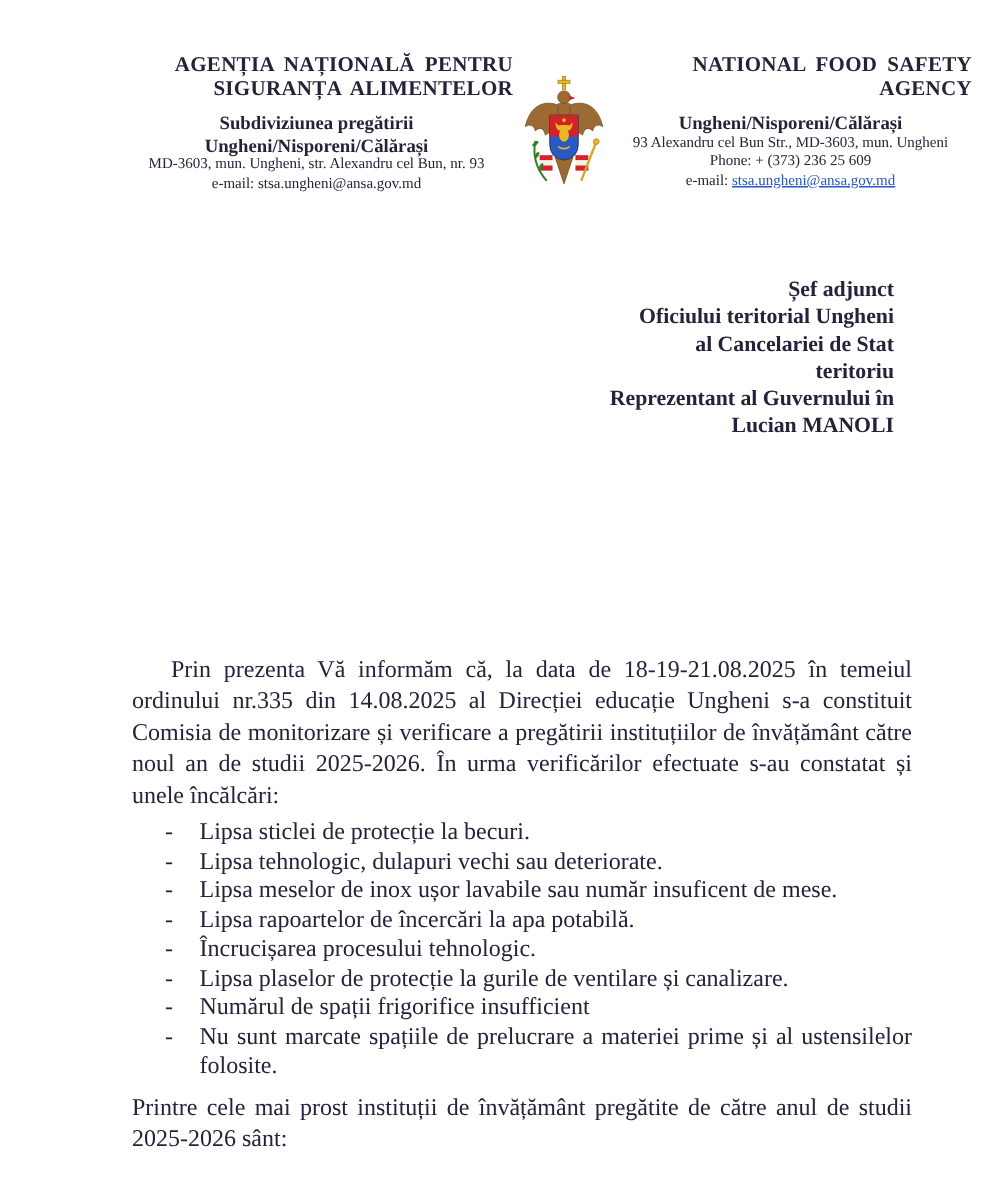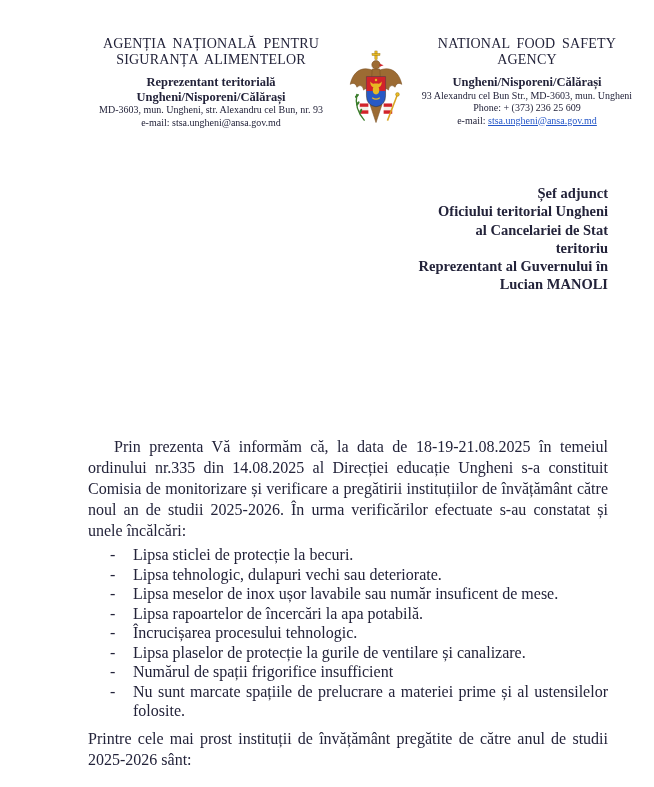--- a/index.html
+++ b/index.html
@@ -12,25 +12,26 @@
     font-family: "Liberation Serif", "DejaVu Serif", serif;
     color: #23233a;
     overflow: hidden;
   }
 
   
   .lh-block { position: absolute; top: 36px; text-align: center; }
   .lh-left  { left: 80px;  width: 262px; }
   .lh-right { left: 406px; width: 242px; }
   .org-name {
-    font-weight: normal;
+    font-weight: bold;
     font-size: 14px;
     line-height: 16px;
     word-spacing: 3px;
     letter-spacing: 0.2px;
+    text-align: right;
   }
   .sub-name {
     font-weight: bold;
     font-size: 12.5px;
     line-height: 14.5px;
   }
   .sub-gap { height: 7px; }
   .addr {
     font-size: 10px;
     line-height: 12.5px;
@@ -45,21 +46,21 @@
     top: 50px;
     left: 346px;
     width: 60px;
     height: 84px;
   }
 
   
   .recipient {
     position: absolute;
     top: 184px;
-    right: 46px;
+    right: 58px;
     width: 300px;
     text-align: right;
     font-weight: bold;
     font-size: 14.5px;
     line-height: 18.3px;
   }
 
   
   .letter-body {
     position: absolute;
@@ -93,21 +94,21 @@
 </style>
 </head>
 <body>
 
 <div class="page">
 
   <div class="lh-block lh-left">
     <div class="org-name">AGENȚIA NAȚIONALĂ PENTRU</div>
     <div class="org-name">SIGURANȚA ALIMENTELOR</div>
     <div class="sub-gap"></div>
-    <div class="sub-name">Reprezentant teritorială</div>
+    <div class="sub-name">Subdiviziunea pregătirii</div>
     <div class="sub-name">Ungheni/Nisporeni/Călărași</div>
     <div class="addr">MD-3603, mun. Ungheni, str. Alexandru cel Bun, nr. 93</div>
     <div class="addr"><span>e-mail: </span><span>stsa.ungheni@ansa.gov.md</span></div>
   </div>
 
   <div class="emblem-wrap">
     <svg width="60" height="84" viewBox="0 0 60 88" xmlns="http://www.w3.org/2000/svg">
 
       <rect x="28.8" y="1" width="2.4" height="9" fill="#e8b923" stroke="#8a6a10" stroke-width="0.4"></rect>
       <rect x="25.8" y="3.6" width="8.4" height="2.2" fill="#e8b923" stroke="#8a6a10" stroke-width="0.4"></rect>

